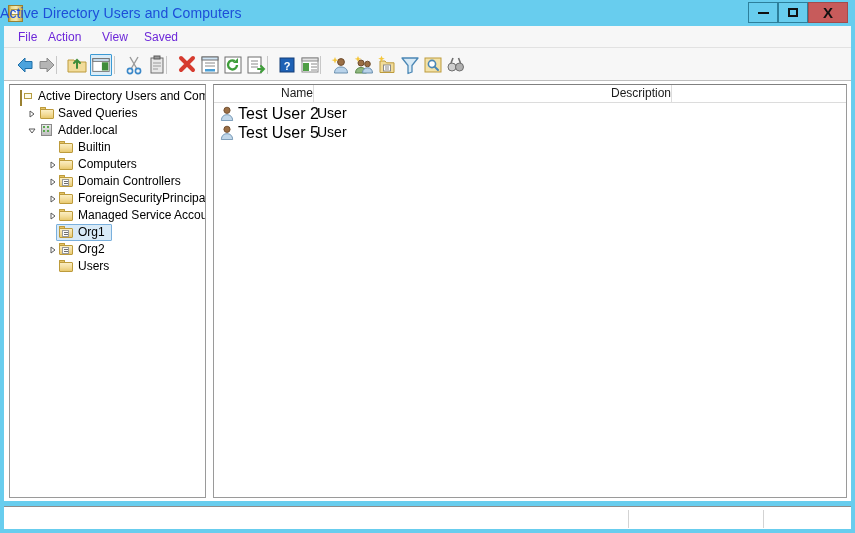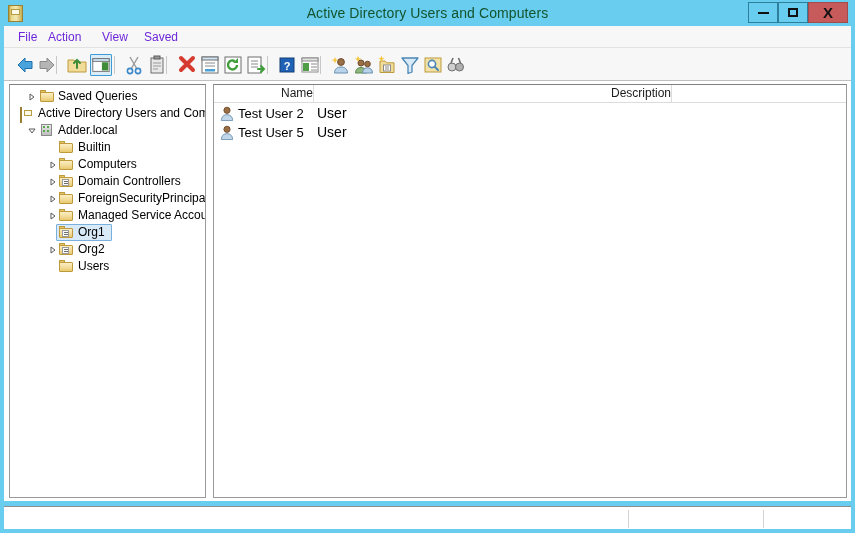--- a/index.html
+++ b/index.html
@@ -49,23 +49,23 @@
     width: 9px; height: 6px;
     background: #fdfbe8;
     border: 1px solid #b59c42;
     box-sizing: border-box;
   }
   #title-text {
     position: absolute;
     left: 0; top: 0;
     width: 855px; height: 26px;
     line-height: 26px;
-    text-align: center;
+    text-align: left;
     font-size: 14px;
-    color: #14532d;
+    color: #1d4ed8;
     font-family: "Liberation Sans", sans-serif;
     letter-spacing: 0.1px;
   }
 
   
   .wbtn {
     position: absolute;
     top: 2px;
     height: 21px;
     width: 30px;
@@ -313,21 +313,21 @@
   }
   .listrow .user-ico {
     position: absolute;
     left: 6px; top: 2px;
     width: 14px; height: 15px;
   }
   .listrow .cell-name {
     position: absolute;
     left: 24px; top: 0;
     height: 19px; line-height: 19px;
-    font-size: 13px;
+    font-size: 16px;
   }
   .listrow .cell-type {
     position: absolute;
     left: 103px; top: 0;
     height: 19px; line-height: 19px;
     font-size: 14px;
   }
   .listrow .cell-desc {
     position: absolute;
     left: 254px; top: 0;
@@ -535,36 +535,36 @@
       </svg>
     </div>
   </div>
 
   <div id="content">
 
     <div id="treepane">
       <div id="treelist">
 
         <div class="tree-row">
+          <span class="tree-ico" style="left:10px">
+            <span class="ic-console"><span class="pane"></span></span>
+          </span>
+          <span class="tree-label" style="left:28px">Active Directory Users and Com</span>
+        </div>
+
+        <div class="tree-row">
           <span class="tree-arrow" style="left:18px">
             <svg width="8" height="8" viewBox="0 0 8 8">
                 <path d="M2 1 L6 4 L2 7 Z" fill="none" stroke="#5a5a5a" stroke-width="1"></path>
               </svg>
           </span>
           <span class="tree-ico" style="left:30px">
             <span class="ic-folder"><span class="tab"></span><span class="body"></span></span>
           </span>
           <span class="tree-label" style="left:48px">Saved Queries</span>
-        </div>
-
-        <div class="tree-row">
-          <span class="tree-ico" style="left:10px">
-            <span class="ic-console"><span class="pane"></span></span>
-          </span>
-          <span class="tree-label" style="left:28px">Active Directory Users and Com</span>
         </div>
 
         <div class="tree-row">
           <span class="tree-arrow" style="left:18px">
             <svg width="8" height="8" viewBox="0 0 8 8">
                 <path d="M1 2 L7 2 L4 6 Z" fill="none" stroke="#5a5a5a" stroke-width="1"></path>
               </svg>
           </span>
           <span class="tree-ico" style="left:29px">
             <span class="ic-domain">

